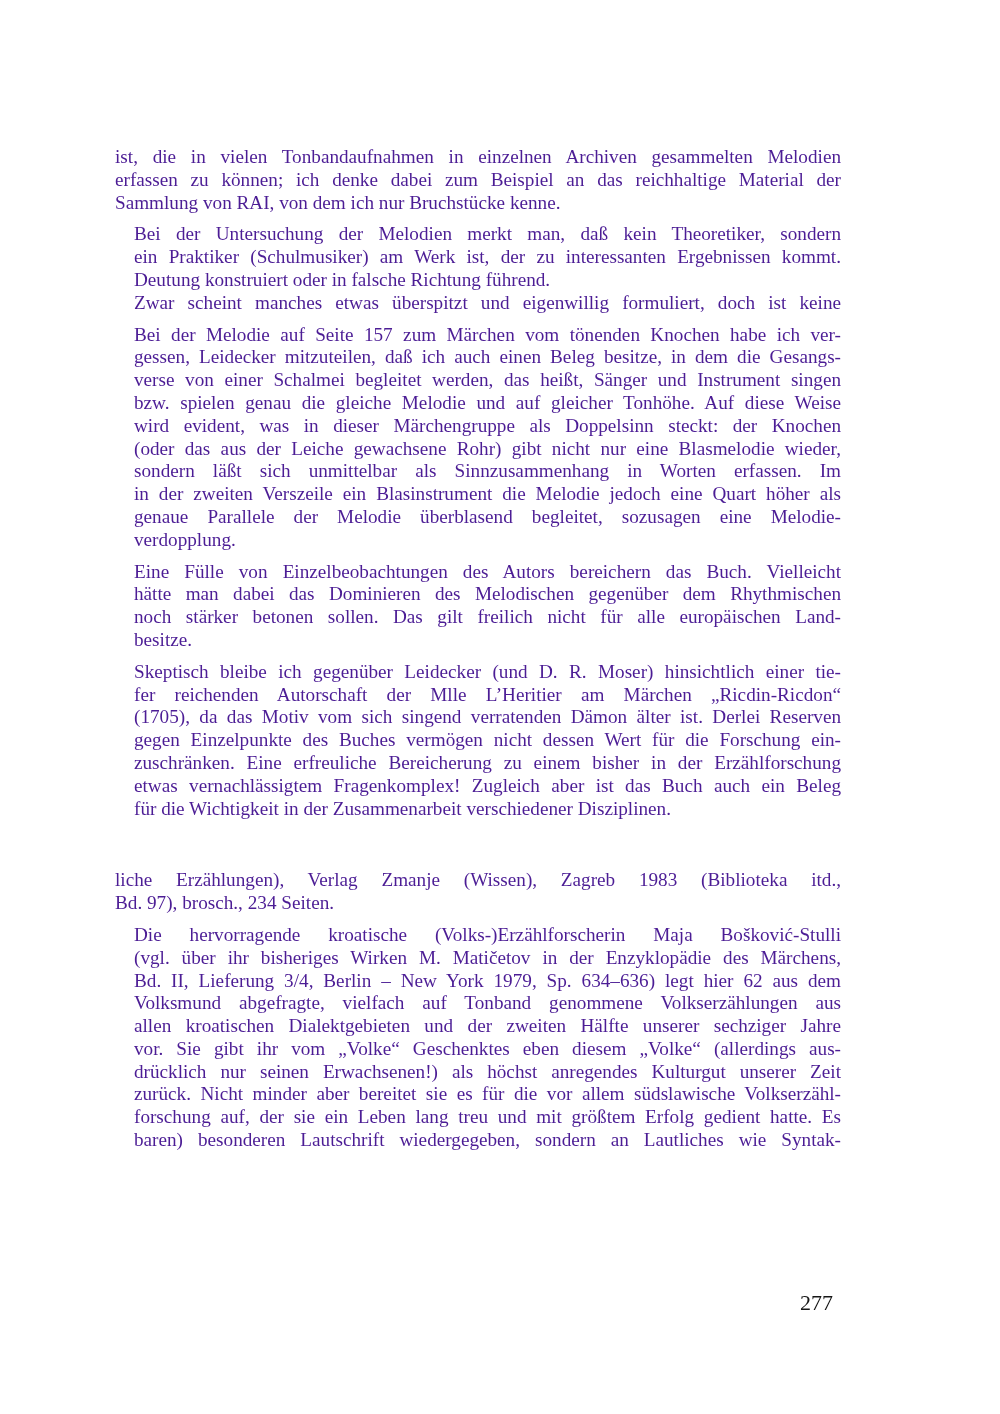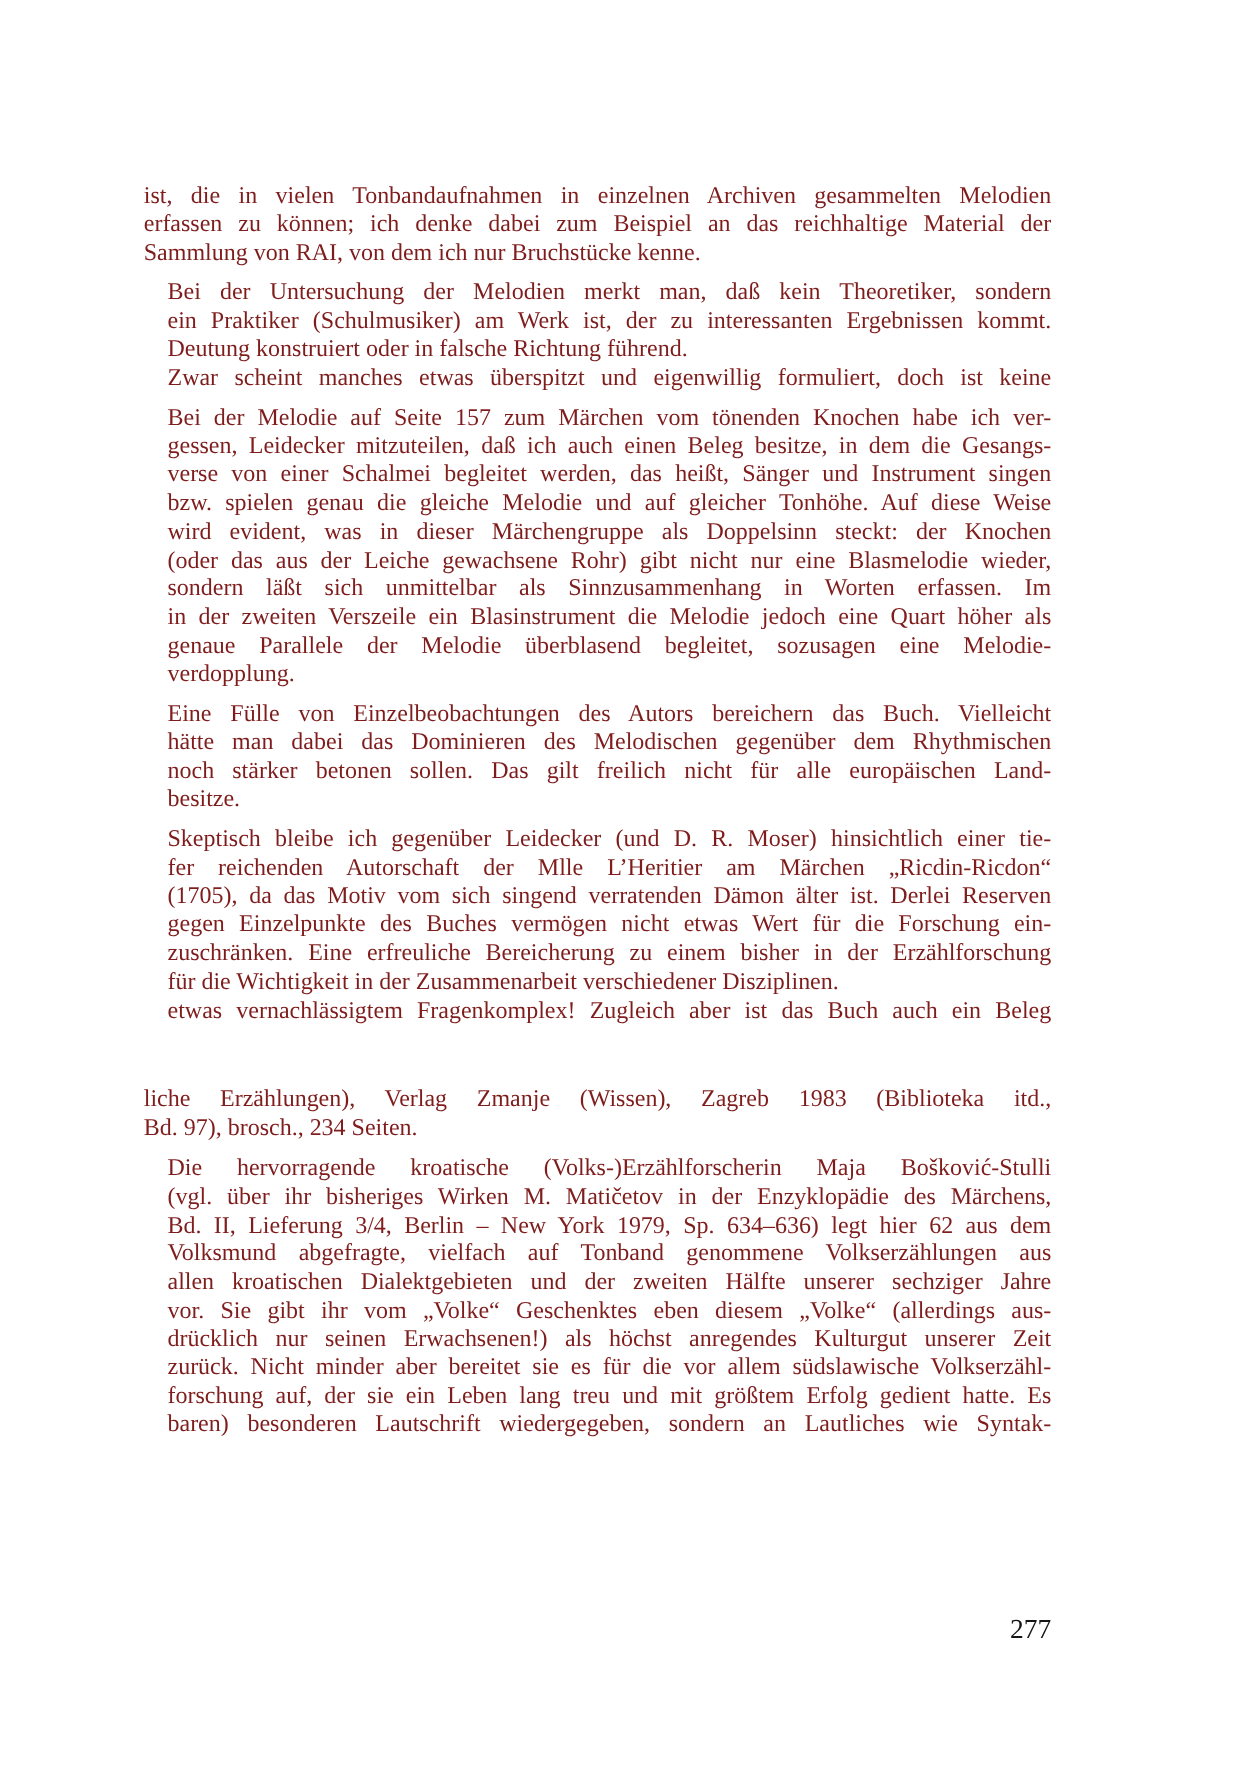--- a/index.html
+++ b/index.html
@@ -5,21 +5,21 @@
   html, body { margin: 0; padding: 0; background: #ffffff; }
   body { width: 1000px; height: 1414px; position: relative; overflow: hidden; }
   .page {
     position: absolute;
     left: 115px;
     top: 146px;
     width: 726px;
     font-family: "Liberation Serif", "DejaVu Serif", serif;
     font-size: 19.2px;
     line-height: 22.8px;
-    color: #7f1d1d;
+    color: #4c1d95;
   }
   p { margin: 0; text-align: justify; hyphens: manual; }
   p.indent { text-indent: 19px; }
   p + p { margin-top: 9px; }
   .signature {
     text-align: right;
     margin-top: 2px;
     letter-spacing: 1.4px;
     padding-right: 0;
   }
@@ -31,21 +31,21 @@
     margin-top: 0;
   }
   .author { font-weight: bold; letter-spacing: -0.4px; }
   .spaced { letter-spacing: 2.2px; }
   p.after-head { margin-top: 9px; }
   .page-number {
     position: absolute;
     top: 1290px;
     left: 800px;
     width: 41px;
-    text-align: right;
+    text-align: left;
     font-family: "Liberation Serif", "DejaVu Serif", serif;
     font-size: 22px;
     color: #161616;
   }
   .line { display: block; text-align: justify; text-align-last: justify; }
   .line.last { text-align-last: left; }
 </style>
 </head>
 <body>
 
@@ -78,24 +78,24 @@
     <p class="indent">
       <span class="line">Eine Fülle von Einzelbeobachtungen des Autors bereichern das Buch. Vielleicht</span>
       <span class="line">hätte man dabei das Dominieren des Melodischen gegenüber dem Rhythmischen</span>
       <span class="line">noch stärker betonen sollen. Das gilt freilich nicht für alle europäischen Land-</span>
       <span class="line last">besitze.</span>
     </p>
     <p class="indent">
       <span class="line">Skeptisch bleibe ich gegenüber Leidecker (und D. R. Moser) hinsichtlich einer tie-</span>
       <span class="line">fer reichenden Autorschaft der Mlle L’Heritier am Märchen „Ricdin-Ricdon“</span>
       <span class="line">(1705), da das Motiv vom sich singend verratenden Dämon älter ist. Derlei Reserven</span>
-      <span class="line">gegen Einzelpunkte des Buches vermögen nicht etwas Wert für die Forschung ein-</span>
+      <span class="line">gegen Einzelpunkte des Buches vermögen nicht dessen Wert für die Forschung ein-</span>
       <span class="line">zuschränken. Eine erfreuliche Bereicherung zu einem bisher in der Erzählforschung</span>
+      <span class="line">etwas vernachlässigtem Fragenkomplex! Zugleich aber ist das Buch auch ein Beleg</span>
       <span class="line last">für die Wichtigkeit in der Zusammenarbeit verschiedener Disziplinen.</span>
-      <span class="line">etwas vernachlässigtem Fragenkomplex! Zugleich aber ist das Buch auch ein Beleg</span>
     </p>
   </section>
 
   <div class="review-gap"></div>
 
   <section>
     <p class="review-head">
       <span class="line">liche Erzählungen), Verlag Zmanje (Wissen), Zagreb 1983 (Biblioteka itd.,</span>
       <span class="line last">Bd. 97), brosch., 234 Seiten.</span>
     </p>

